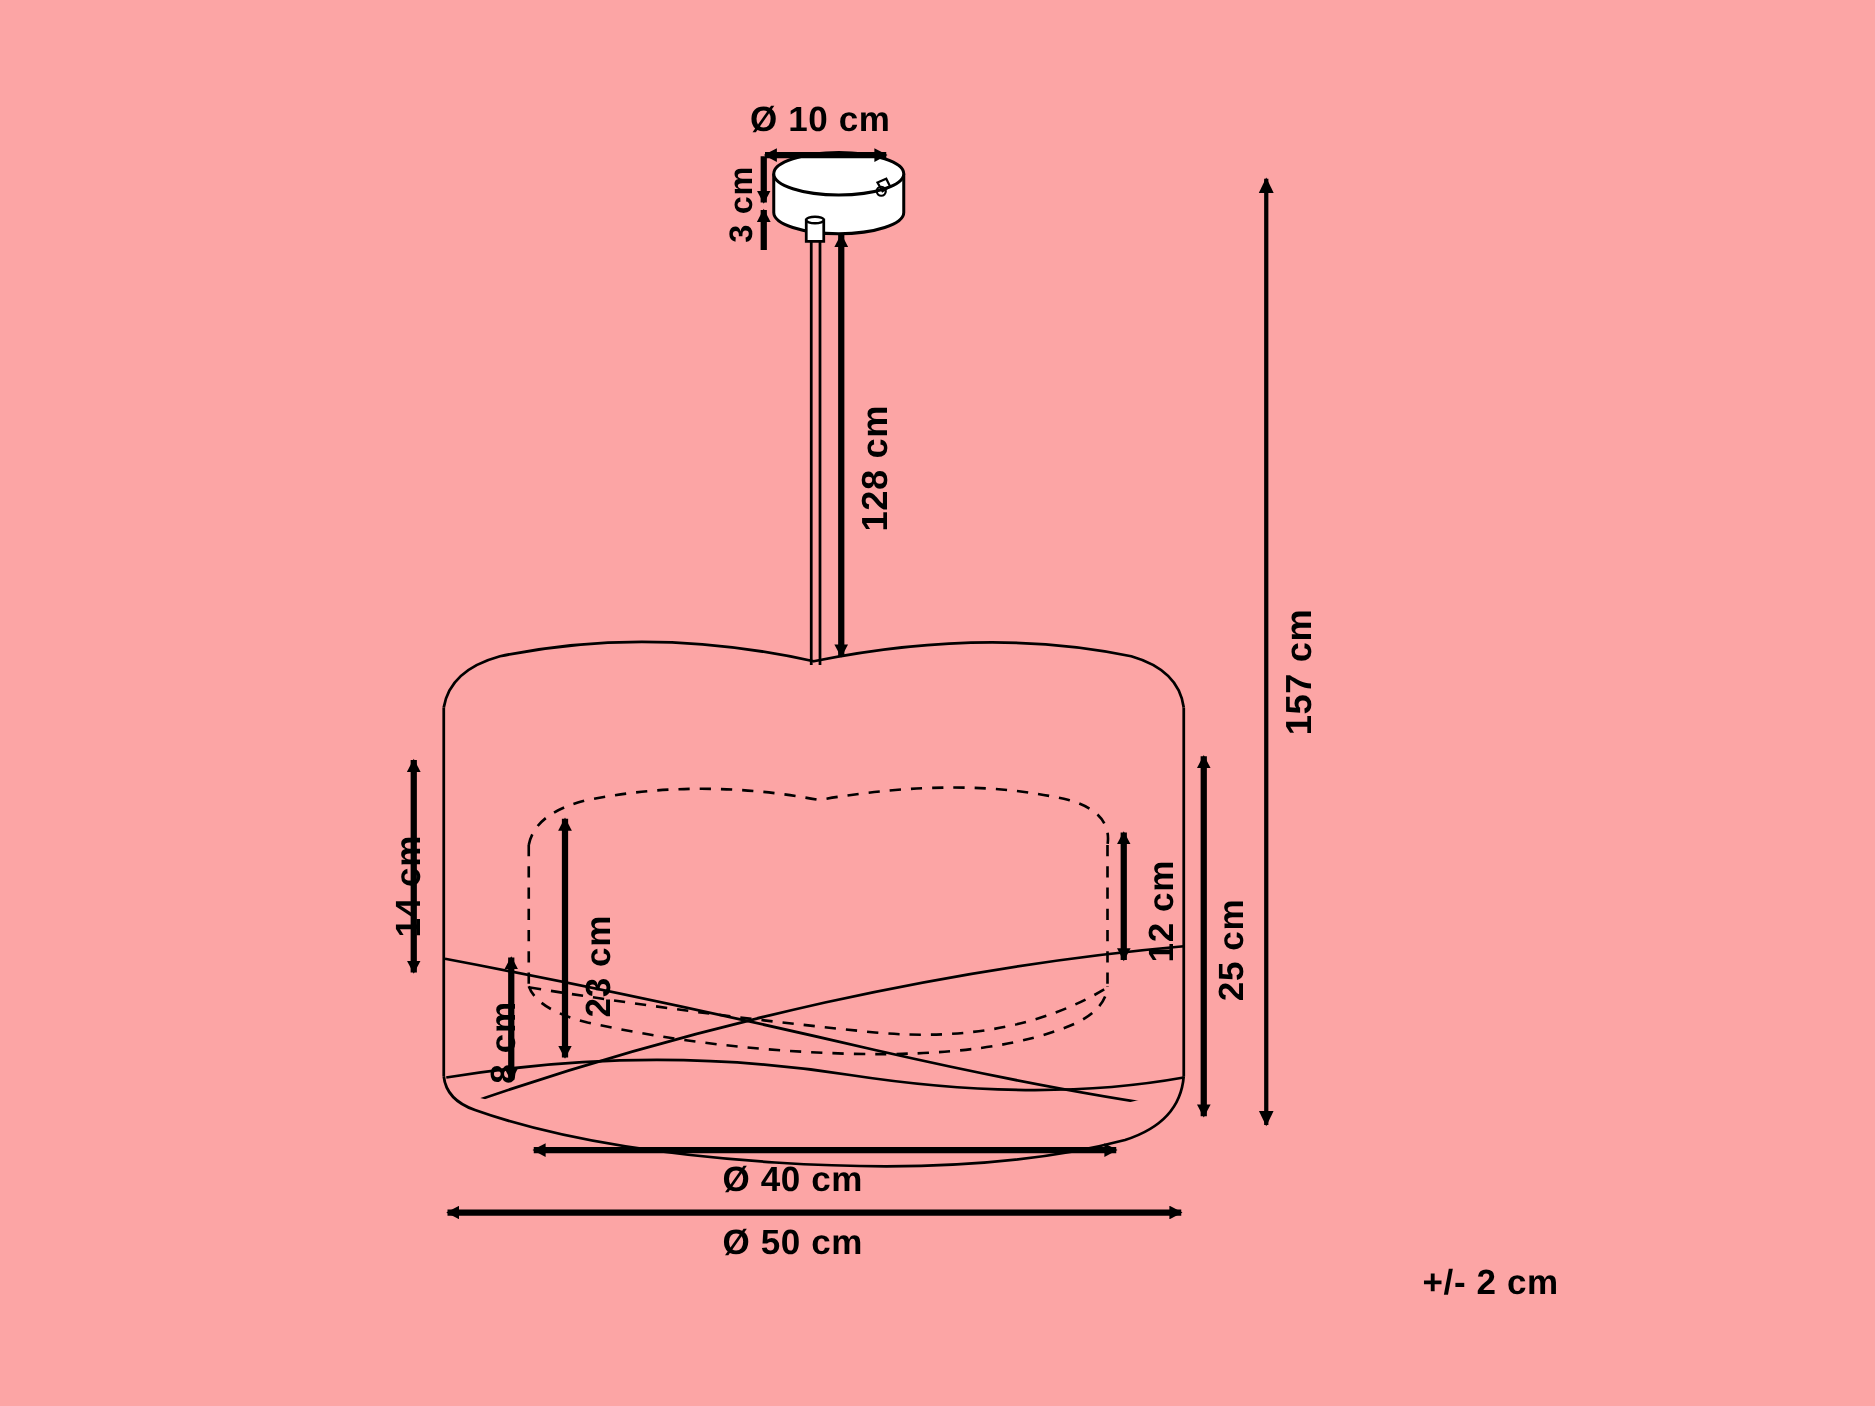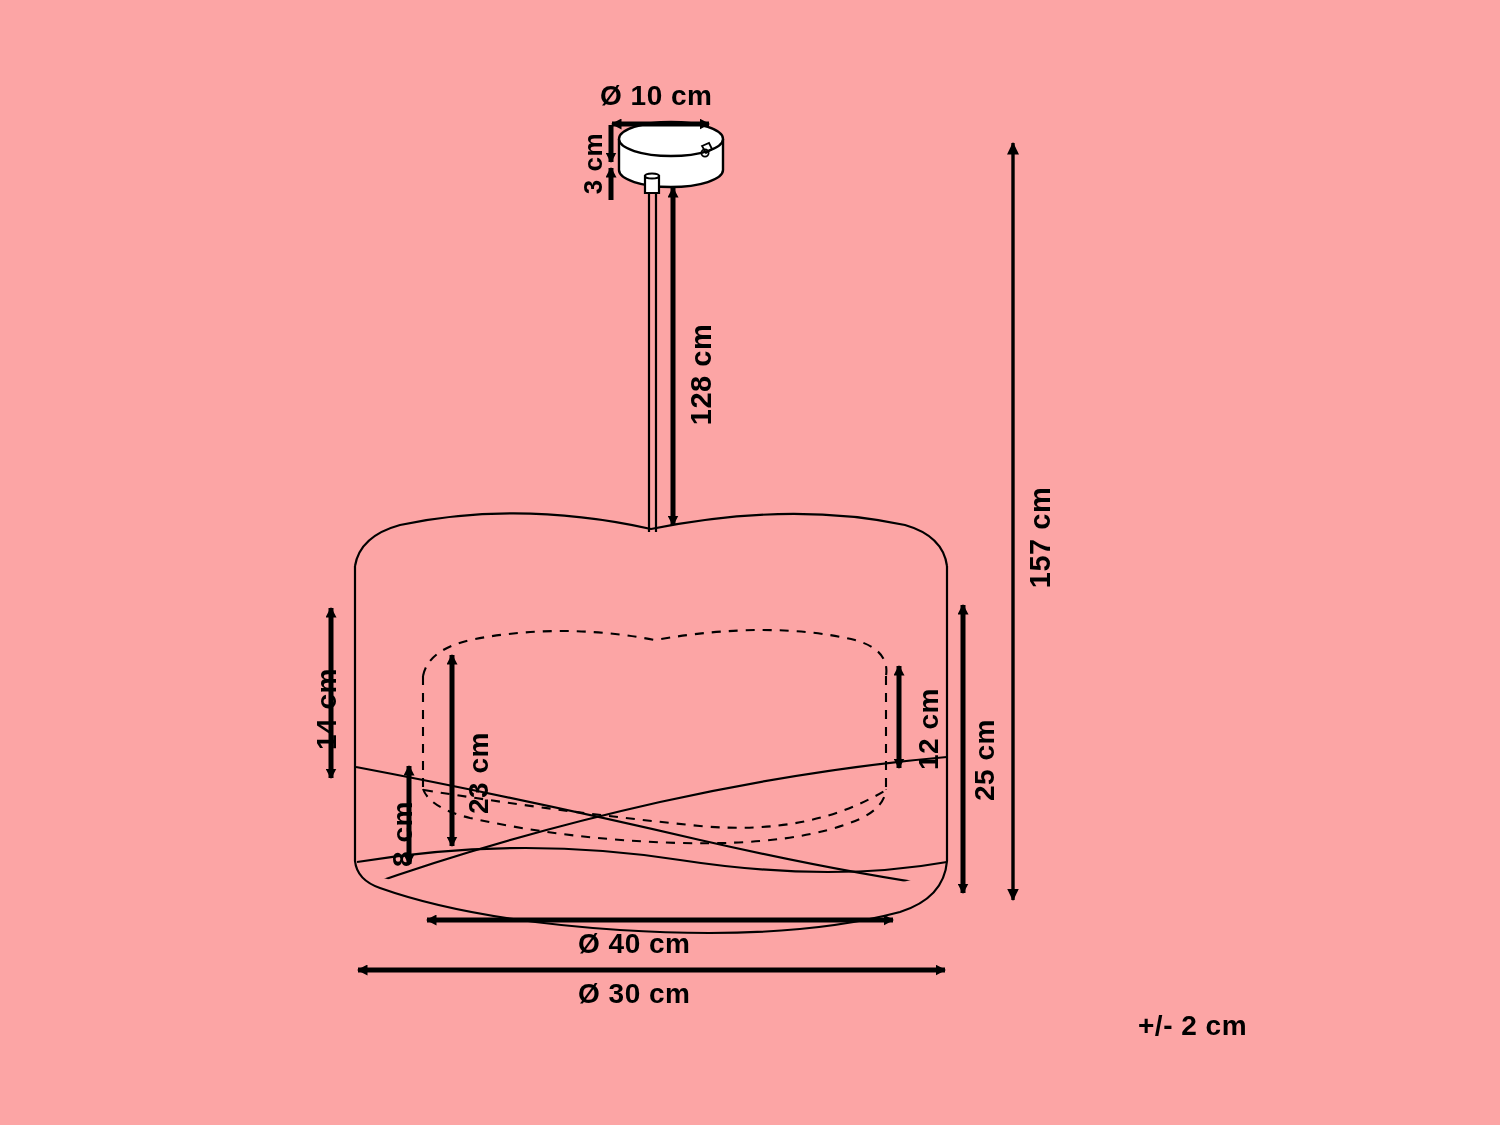--- a/index.html
+++ b/index.html
@@ -175,17 +175,17 @@
   <div class="dim-label vert rot-ccw" style="left:353px; top:818px; width:100px; text-align:center; font-size:28px;">8 cm</div>
 
   <div class="dim-label vert rot-ccw" style="left:424px; top:757px; width:110px; text-align:center; font-size:28px;">23 cm</div>
 
   <div class="dim-label vert rot-ccw" style="left:874px; top:713px; width:110px; text-align:center; font-size:28px;">12 cm</div>
 
   <div class="dim-label vert rot-ccw" style="left:930px; top:744px; width:110px; text-align:center; font-size:28px;">25 cm</div>
 
   <div class="dim-label" style="left:578px; top:928px; font-size:28px;">Ø 40 cm</div>
 
-  <div class="dim-label" style="left:578px; top:978px; font-size:28px;">Ø 30 cm</div>
+  <div class="dim-label" style="left:578px; top:978px; font-size:28px;">Ø 50 cm</div>
 
   <div class="dim-label" style="left:1138px; top:1010px; font-size:28px;">+/- 2 cm</div>
 
 </div>
 
 </body></html>

